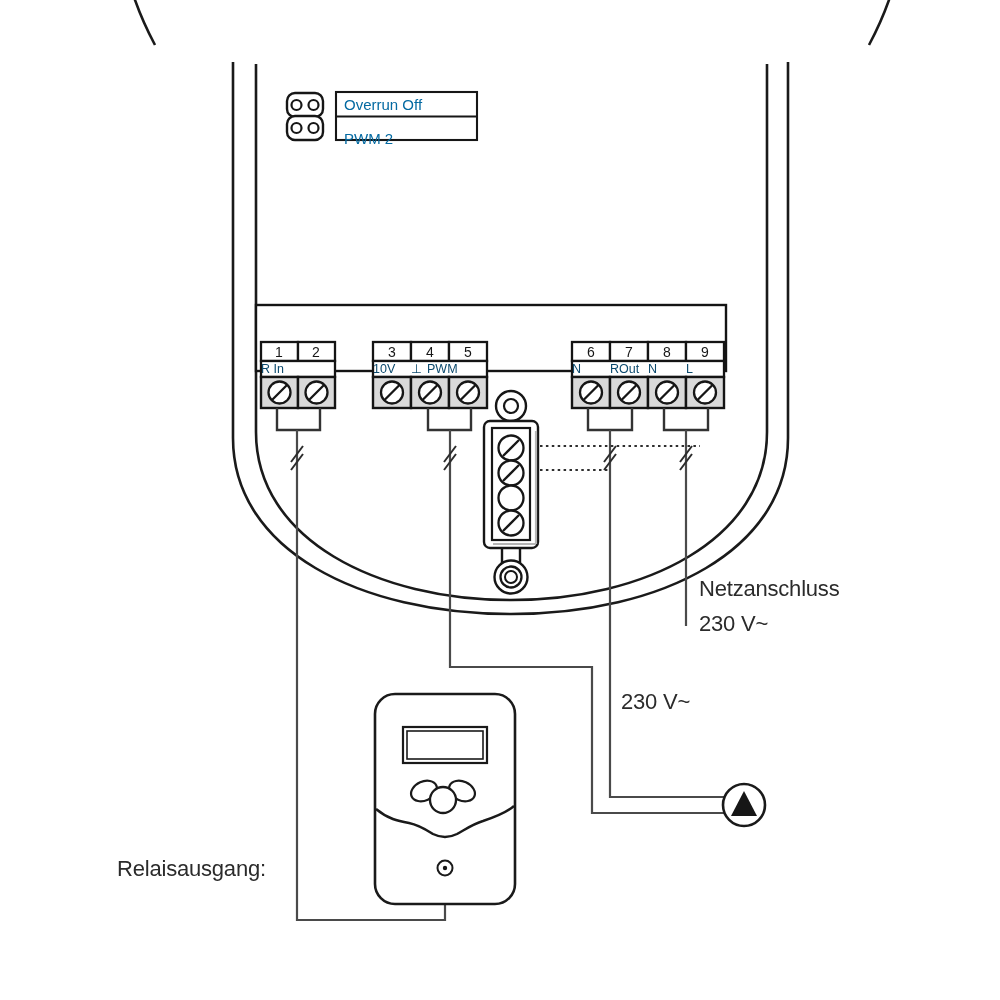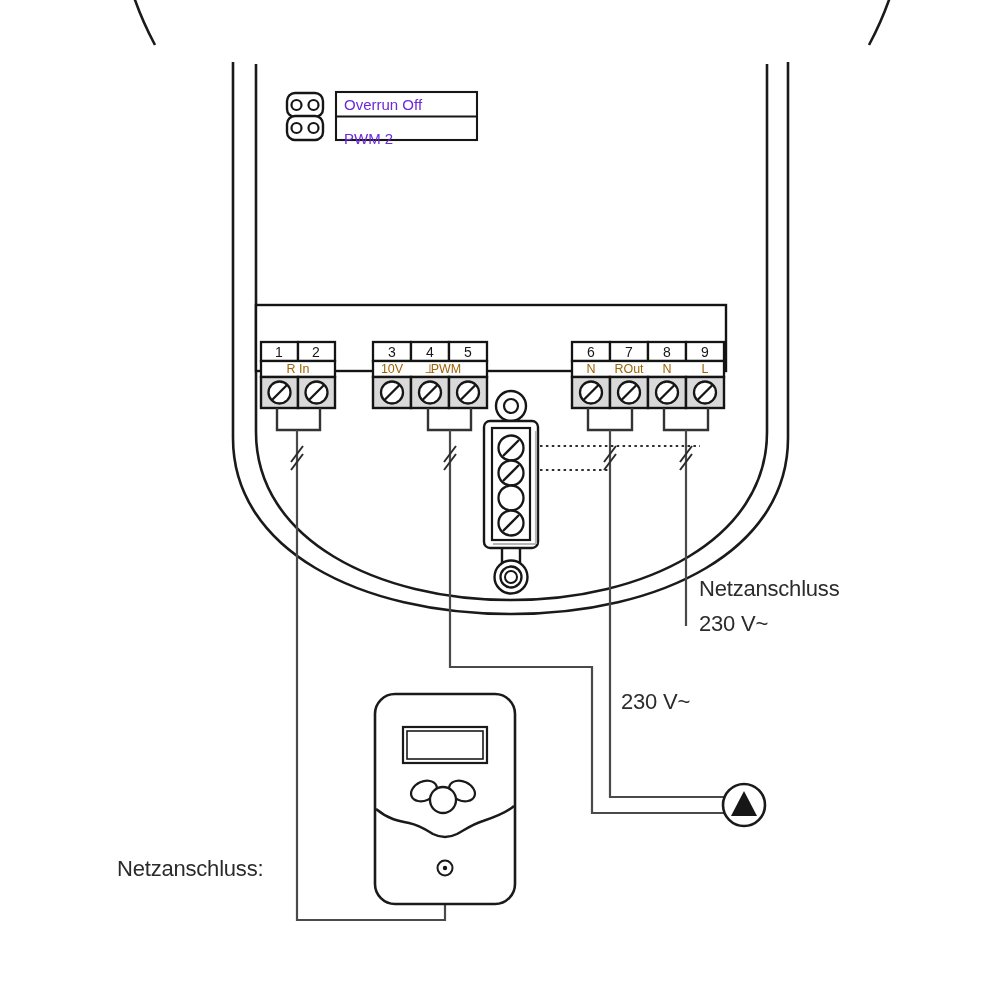--- a/index.html
+++ b/index.html
@@ -2,23 +2,23 @@
 <html><head>
 <meta charset="utf-8">
 <style>
   html,body{margin:0;padding:0;background:#fff;}
   #stage{position:relative;width:1000px;height:1000px;background:#fff;overflow:hidden;
          font-family:"Liberation Sans","DejaVu Sans",sans-serif;color:#2b2b2b;}
   #lineart{position:absolute;left:0;top:0;}
   .txt{position:absolute;white-space:nowrap;}
   .tnum{width:38px;top:342px;height:19px;line-height:20px;text-align:center;
         font-size:14px;color:#161616;}
-  .tlab{top:361px;height:16px;line-height:16px;text-align:center;
-        font-size:12.5px;color:#a16207;}
-  .jlab{left:344px;width:128px;height:23px;line-height:24px;font-size:15px;color:#6d28d9;}
+  .tlab{top:361px;height:16px;line-height:16px;
+        font-size:12.5px;color:#0c4a6e;}
+  .jlab{left:344px;width:128px;height:23px;line-height:24px;font-size:15px;color:#0369a1;}
   .ann{font-size:22px;line-height:35px;color:#2b2b2b;letter-spacing:-0.2px;}
 </style>
 </head>
 <body>
 
 <div id="stage">
 
 <svg id="lineart" width="1000" height="1000" viewBox="0 0 1000 1000">
 
   <path d="M 155 45 A 395 350 0 1 1 869 45" fill="none" stroke="#1a1a1a" stroke-width="2.6"></path>
@@ -210,16 +210,16 @@
 <div class="txt ann" style="left:699px;top:571px">
   <div>Netzanschluss</div>
   <div>230 V~</div>
 </div>
 <div class="txt ann" style="left:621px;top:684px">
   <div>230 V~</div>
 </div>
 <div class="txt ann" style="left:558px;top:820px">
 </div>
 <div class="txt ann" style="left:117px;top:851px">
-  <div>Netzanschluss:</div>
+  <div>Relaisausgang:</div>
 </div>
 
 </div>
 
 </body></html>

